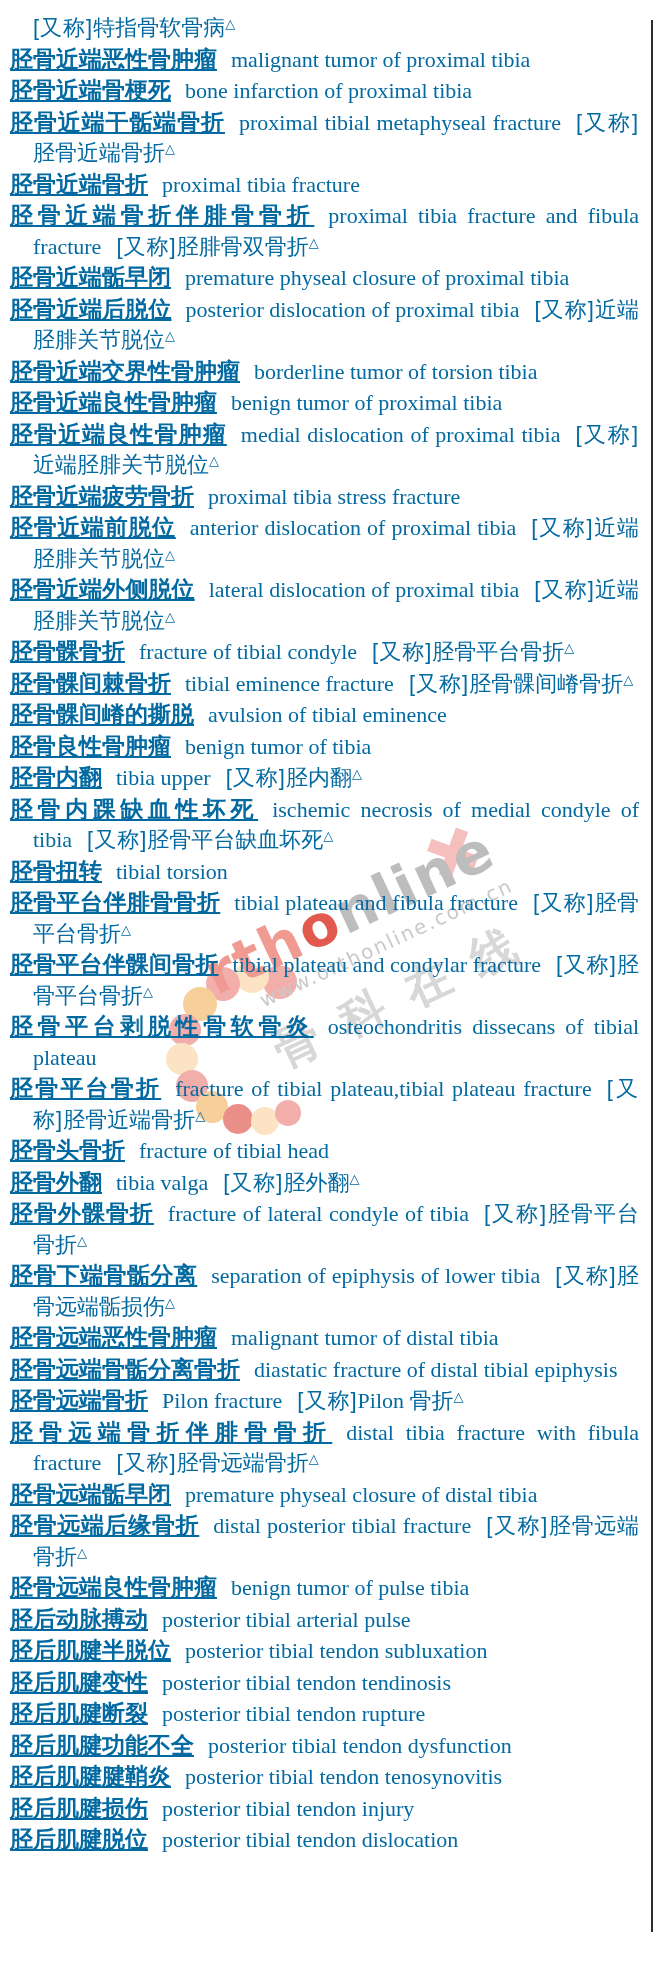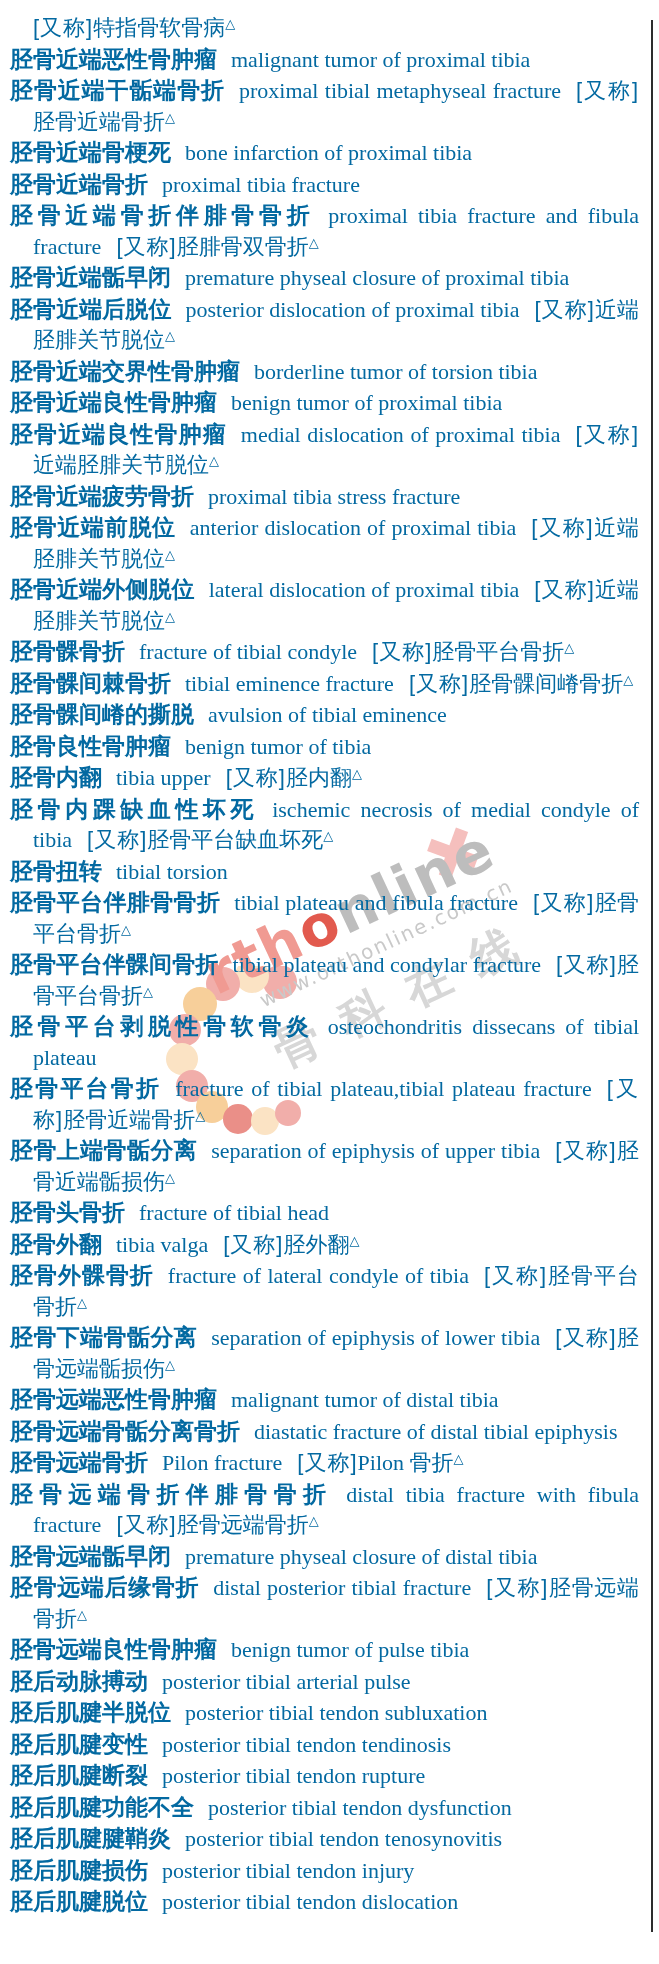--- a/index.html
+++ b/index.html
@@ -24,20 +24,21 @@
     text-align:justify;
     color:#0369a1;
   }
   .entry.cont{ text-indent:0; }
   .seg:empty{ display:none; }
   .term{
     font-family:"Liberation Sans","DejaVu Sans",sans-serif;
     font-weight:bold;
     font-size:23px;
     margin-right:14px;
+    text-decoration:underline;
   }
   .en{
     font-family:"Liberation Serif","DejaVu Serif",serif;
     margin-right:2px;
   }
   .alias-label{
     font-family:"Liberation Sans","DejaVu Sans",sans-serif;
     letter-spacing:1px;
     margin-left:13px;
   }
@@ -123,24 +124,24 @@
     <div class="wm-domain">www.orthonline.com.cn</div>
     <div class="wm-cn">骨科在线</div>
   </div>
 </div>
 
 <div class="page" id="entries">
   <p class="entry cont"><span class="seg alias-label">[又称]</span><span class="seg alias">特指骨软骨病</span><span class="sup">△</span></p>
 
   <p class="entry"><span class="seg term">胫骨近端恶性骨肿瘤</span><span class="seg en">malignant tumor of proximal tibia</span></p>
 
+  <p class="entry"><span class="seg term">胫骨近端骨梗死</span><span class="seg en">bone infarction of proximal tibia</span></p>
+
   <p class="entry"><span class="seg term">胫骨近端干骺端骨折</span><span class="seg en">proximal tibial metaphyseal fracture</span><span class="seg alias-label">[又称]</span><span class="seg alias">胫骨近端骨折</span><span class="sup">△</span></p>
 
-  <p class="entry"><span class="seg term">胫骨近端骨梗死</span><span class="seg en">bone infarction of proximal tibia</span></p>
-
   <p class="entry"><span class="seg term">胫骨近端骨折</span><span class="seg en">proximal tibia fracture</span></p>
 
   <p class="entry"><span class="seg term">胫骨近端骨折伴腓骨骨折</span><span class="seg en">proximal tibia fracture and fibula fracture</span><span class="seg alias-label">[又称]</span><span class="seg alias">胫腓骨双骨折</span><span class="sup">△</span></p>
 
   <p class="entry"><span class="seg term">胫骨近端骺早闭</span><span class="seg en">premature physeal closure of proximal tibia</span></p>
 
   <p class="entry"><span class="seg term">胫骨近端后脱位</span><span class="seg en">posterior dislocation of proximal tibia</span><span class="seg alias-label">[又称]</span><span class="seg alias">近端胫腓关节脱位</span><span class="sup">△</span></p>
 
   <p class="entry"><span class="seg term">胫骨近端交界性骨肿瘤</span><span class="seg en">borderline tumor of torsion tibia</span></p>
 
@@ -169,21 +170,20 @@
   <p class="entry"><span class="seg term">胫骨扭转</span><span class="seg en">tibial torsion</span></p>
 
   <p class="entry"><span class="seg term">胫骨平台伴腓骨骨折</span><span class="seg en">tibial plateau and fibula fracture</span><span class="seg alias-label">[又称]</span><span class="seg alias">胫骨平台骨折</span><span class="sup">△</span></p>
 
   <p class="entry"><span class="seg term">胫骨平台伴髁间骨折</span><span class="seg en">tibial plateau and condylar fracture</span><span class="seg alias-label">[又称]</span><span class="seg alias">胫骨平台骨折</span><span class="sup">△</span></p>
 
   <p class="entry"><span class="seg term">胫骨平台剥脱性骨软骨炎</span><span class="seg en">osteochondritis dissecans of tibial plateau</span></p>
 
   <p class="entry"><span class="seg term">胫骨平台骨折</span><span class="seg en">fracture of tibial plateau,tibial plateau fracture</span><span class="seg alias-label">[又称]</span><span class="seg alias">胫骨近端骨折</span><span class="sup">△</span></p>
 
-  <p class="entry"><span class="seg term">胫骨上端骨骺分离</span><span class="seg en">separation of epiphysis of upper tibia</span><span class="seg alias-label">[又称]</span><span class="seg alias">胫骨近端骺损伤</span><span class="sup">△</span></p>
 
   <p class="entry"><span class="seg term">胫骨头骨折</span><span class="seg en">fracture of tibial head</span></p>
 
   <p class="entry"><span class="seg term">胫骨外翻</span><span class="seg en">tibia valga</span><span class="seg alias-label">[又称]</span><span class="seg alias">胫外翻</span><span class="sup">△</span></p>
 
   <p class="entry"><span class="seg term">胫骨外髁骨折</span><span class="seg en">fracture of lateral condyle of tibia</span><span class="seg alias-label">[又称]</span><span class="seg alias">胫骨平台骨折</span><span class="sup">△</span></p>
 
   <p class="entry"><span class="seg term">胫骨下端骨骺分离</span><span class="seg en">separation of epiphysis of lower tibia</span><span class="seg alias-label">[又称]</span><span class="seg alias">胫骨远端骺损伤</span><span class="sup">△</span></p>
 
   <p class="entry"><span class="seg term">胫骨远端恶性骨肿瘤</span><span class="seg en">malignant tumor of distal tibia</span></p>

